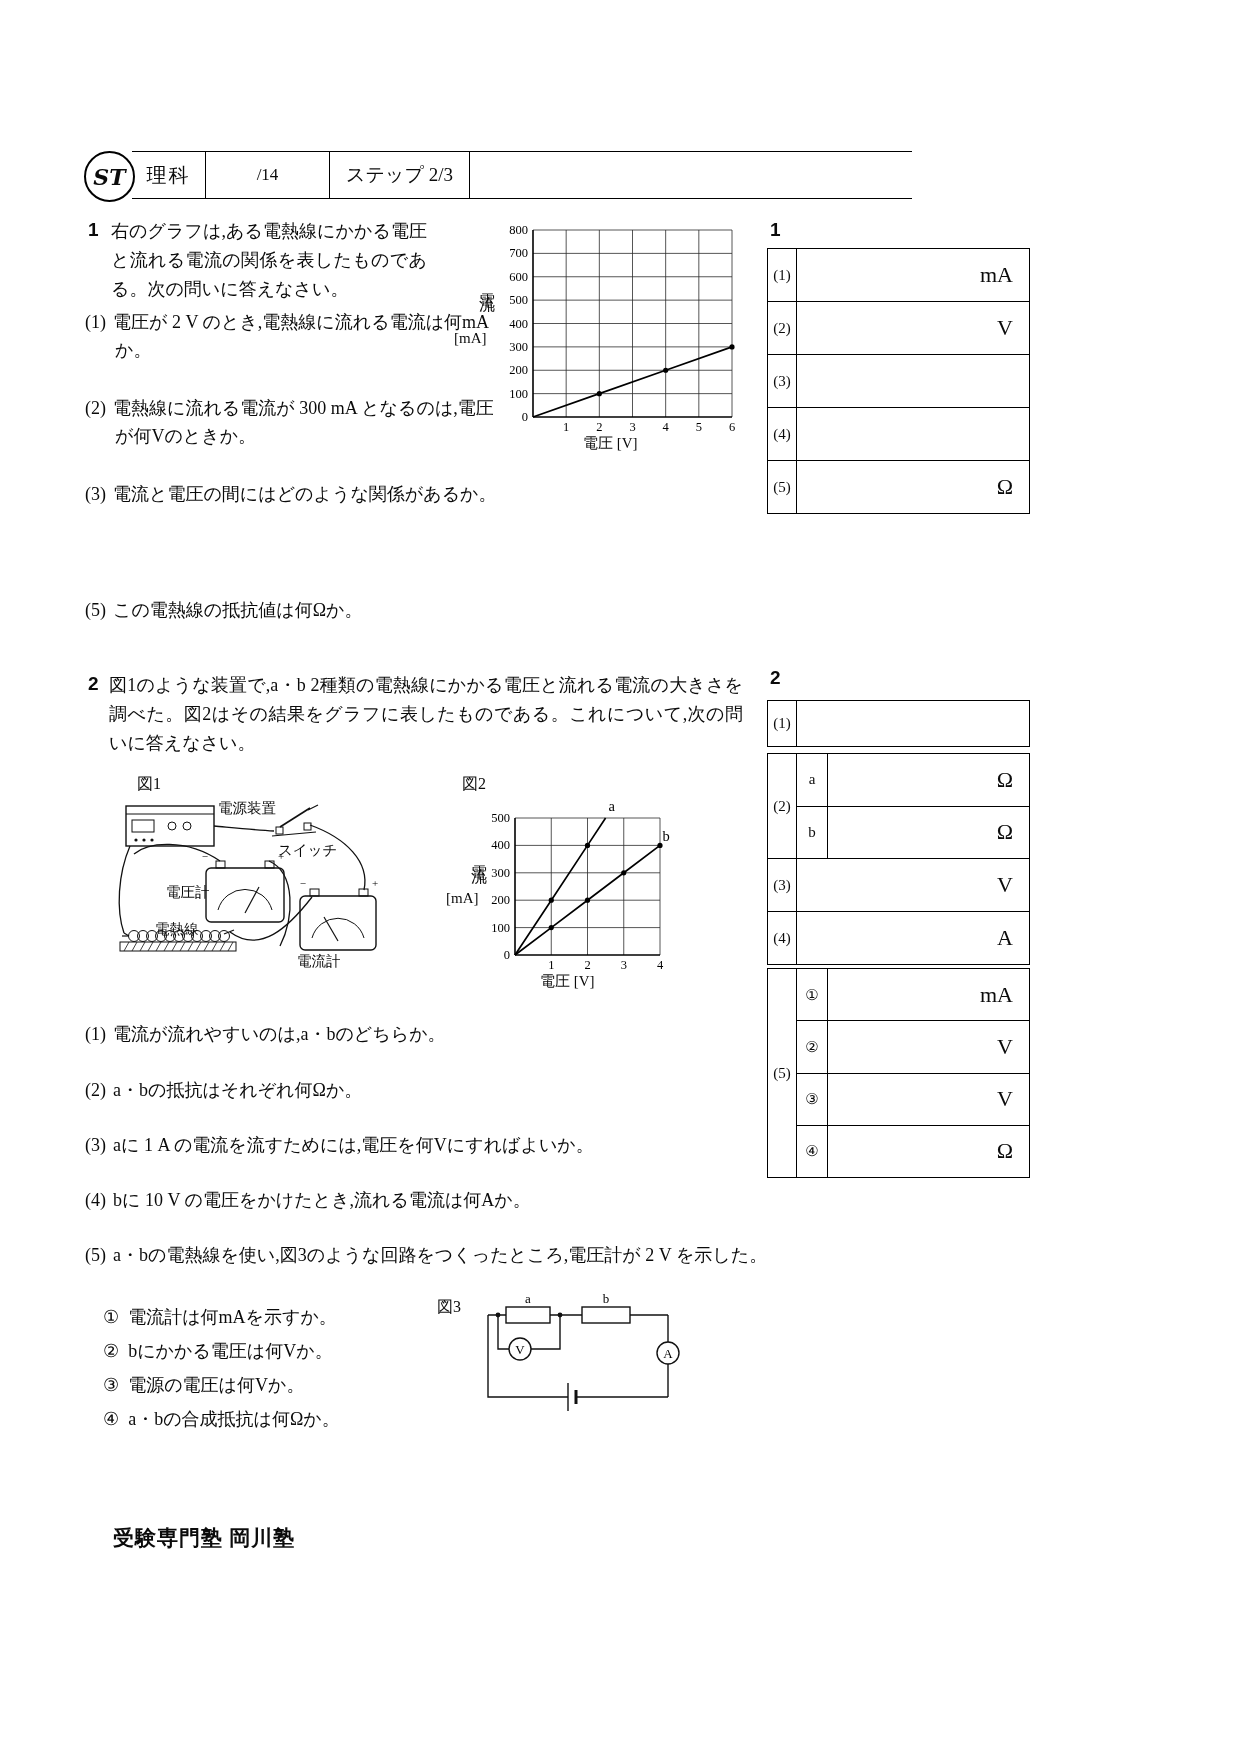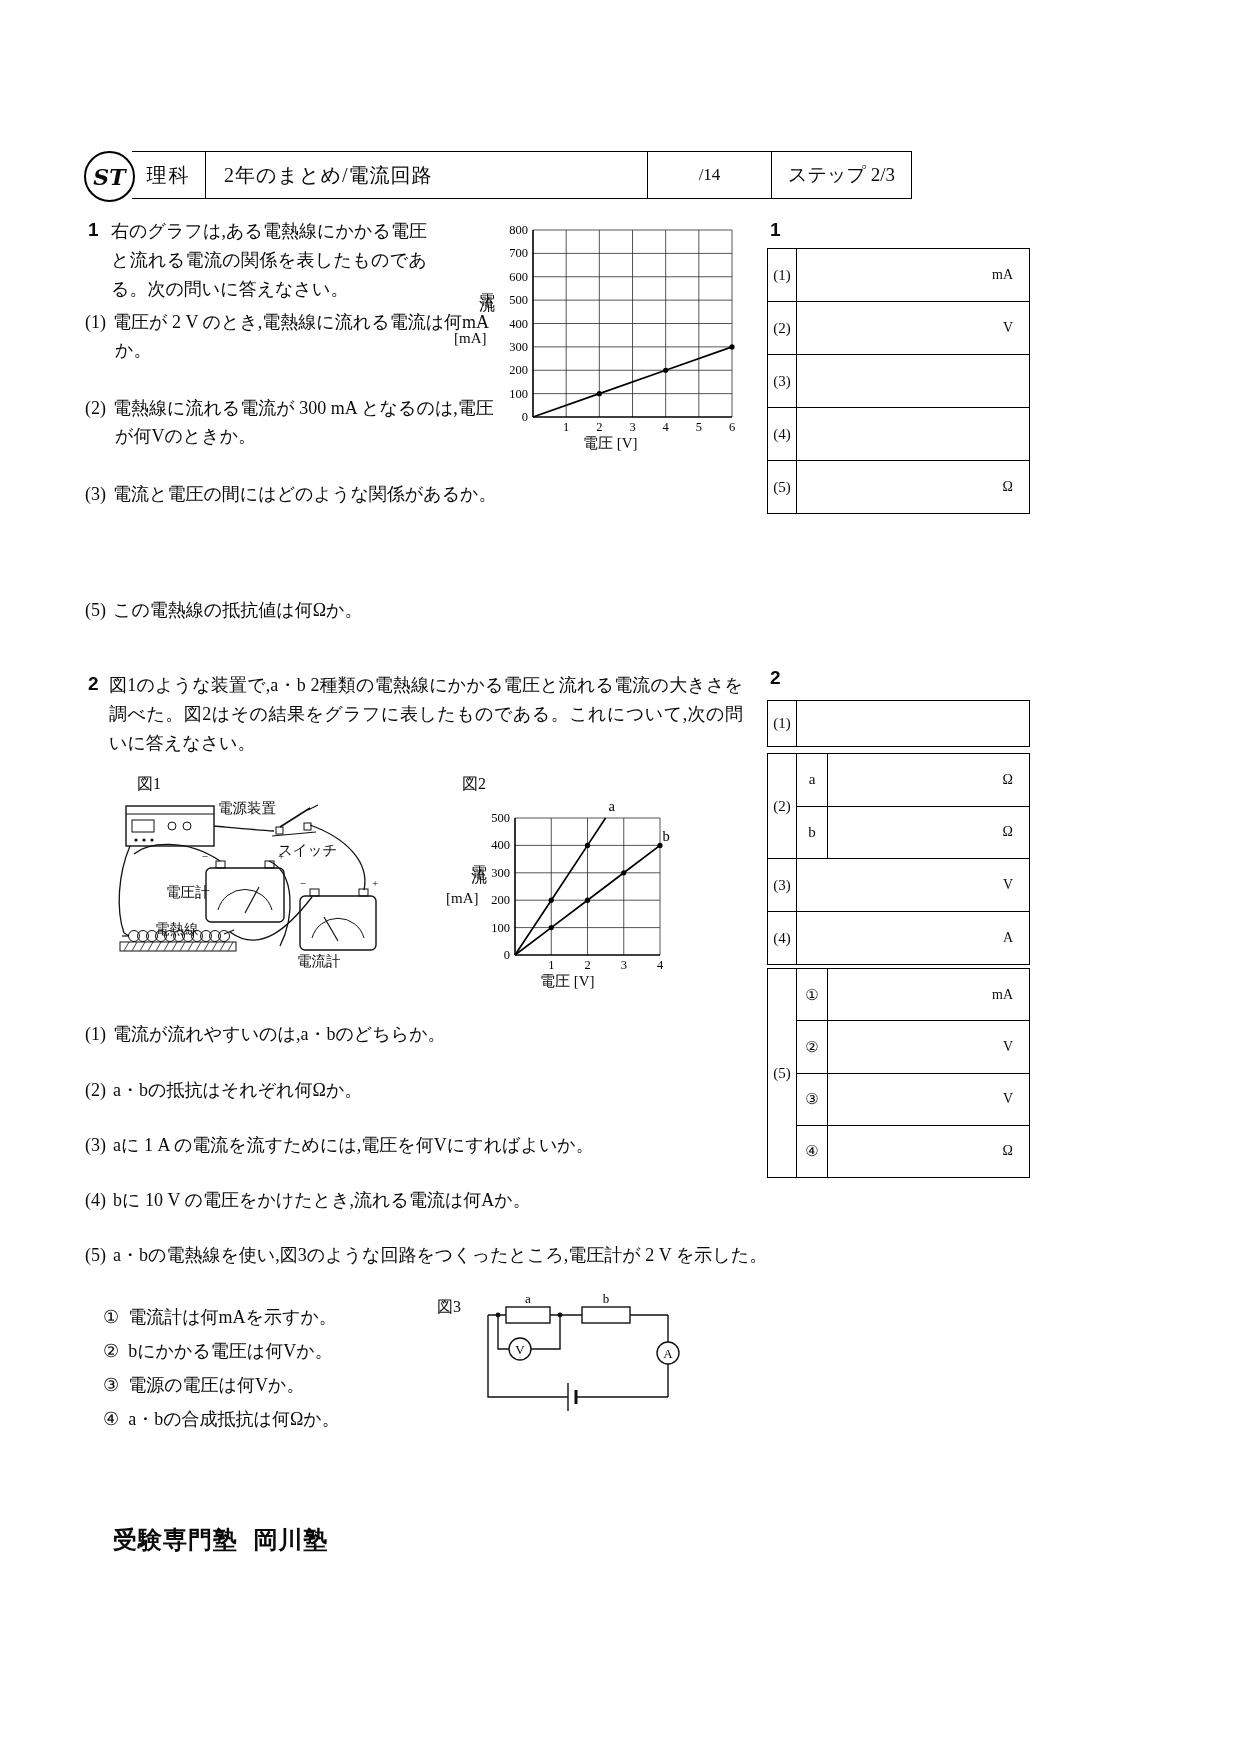--- a/index.html
+++ b/index.html
@@ -36,37 +36,36 @@
   svg text{font-family:"Liberation Serif","DejaVu Serif",serif;fill:#000}
   .tick{font-size:12.5px}
   .slabel{font-size:14.5px}
   .fsign{font-size:11px}
   .circ-label{font-size:13px}
 
   .ansbox{position:absolute;border:1.3px solid #000;display:flex;flex-direction:column;background:#fff}
   .arow{display:flex}
   .arow + .arow{border-top:1px solid #000}
   .cell-no{width:28px;border-right:1px solid #000;display:flex;align-items:center;justify-content:center;font-size:15px;flex:none}
-  .cell-ans{flex:1;display:flex;align-items:center;justify-content:flex-end;padding-right:16px;font-size:14px}
+  .cell-ans{flex:1;display:flex;align-items:center;justify-content:flex-end;padding-right:16px;font-size:22px}
   .subcol{flex:1;display:flex;flex-direction:column}
   .subrow{display:flex;flex:1}
   .subrow + .subrow{border-top:1px solid #000}
   .cell-sub{width:30px;border-right:1px solid #000;display:flex;align-items:center;justify-content:center;font-size:15px;flex:none}
 
-  .footer{font-family:Liberation Mono, monospace;font-weight:bold;font-size:24px;letter-spacing:1px}
+  .footer{font-family:Liberation Serif, serif;font-weight:bold;font-size:21px;letter-spacing:1px}
 </style>
 </head>
 <body>
 
 <div class="page">
 
   <div class="abs logo" style="left:84px;top:151px">ST</div>
   <div class="abs header-row" style="left:132px;top:151px;width:780px">
     <div class="hcell h-subject">理科</div>
-    <div class="hcell h-title bl">2年のまとめ/電流回路</div>
     <div class="hcell h-score bl">/14</div>
     <div class="hcell h-step bl">ステップ 2/3</div>
   </div>
 
   <div class="abs pnum" style="left:88px;top:219px">1</div>
   <div class="abs btxt" style="left:111px;top:217px;width:316px">右のグラフは,ある電熱線にかかる電圧と流れる電流の関係を表したものである。次の問いに答えなさい。</div>
 
   <svg id="graph1-svg" class="abs" style="left:450px;top:220px" width="300" height="240" viewBox="0 0 300 240">
       <line x1="116.16666666666666" y1="10" x2="116.16666666666666" y2="197" stroke="#2b2b2b" stroke-width="0.8"></line>
       <text x="116.16666666666666" y="211" text-anchor="middle" class="tick">1</text>

